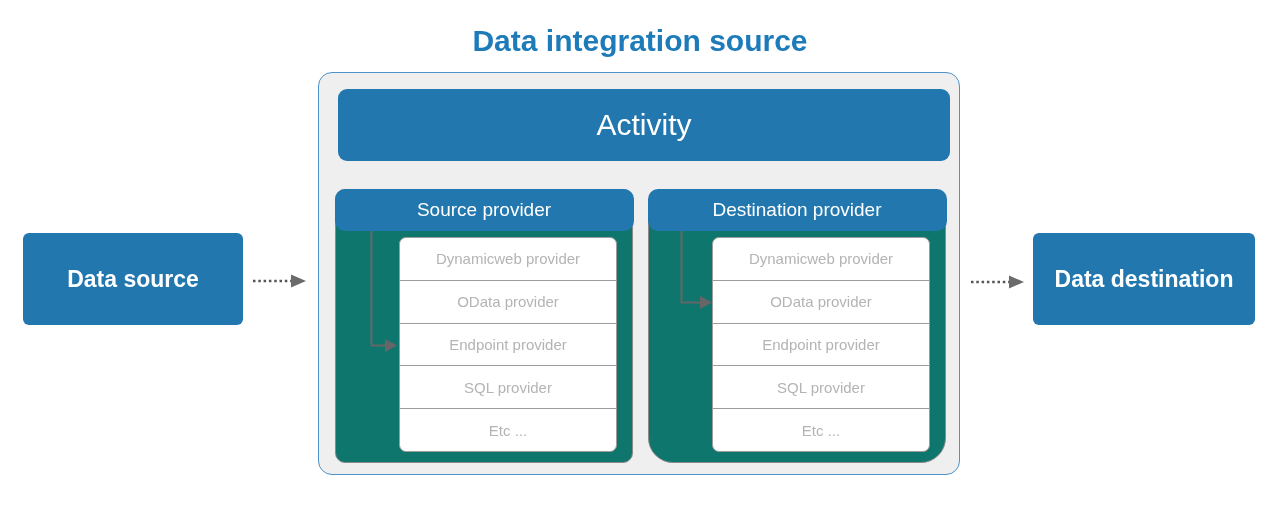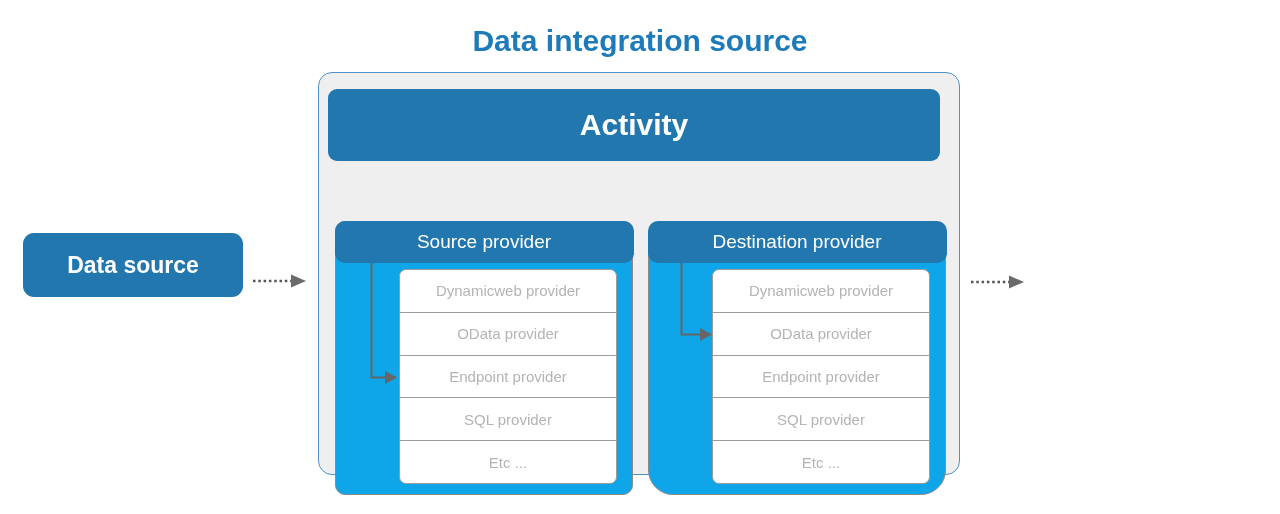--- a/index.html
+++ b/index.html
@@ -34,37 +34,36 @@
   .module {
     position: absolute;
     left: 318px; top: 72px;
     width: 642px; height: 403px;
     background: var(--container-fill);
     border: 1.5px solid var(--container-border);
     border-radius: 14px;
   }
   .activity-bar {
     position: absolute;
-    left: 9px; top: 16px;
+    left: 19px; top: 16px;
     width: 612px; height: 72px;
     background: var(--accent-blue);
     border-radius: 9px;
     color: #ffffff;
     font-size: 30px;
-    font-weight: bold;
+    font-weight: normal;
     display: flex; align-items: center; justify-content: center;
   }
   .panel {
     position: absolute;
     top: 116px;
     width: 298px; height: 274px;
-    background: #0ea5e9;
+    background: #0f766e;
     border: 1.5px solid var(--panel-border);
     border-radius: 10px;
-    margin-top: 32px;
   }
   .panel-source { left: 16px; }
   .panel-dest  { left: 329px; border-radius: 25px; }
   .panel-header {
     position: absolute;
     top: -1.5px; left: -1.5px; right: -1.5px;
     height: 42px;
     background: var(--accent-blue);
     border-radius: 10px;
     color: #ffffff;
@@ -92,23 +91,23 @@
   .provider-row:first-child { border-top: none; }
   .l-arrow {
     position: absolute;
     left: 0; top: 0;
     overflow: visible;
     pointer-events: none;
   }
   .flow-node {
     position: absolute;
     top: 233px;
-    height: 64px;
+    height: 92px;
     background: var(--accent-blue);
-    border-radius: 11px;
+    border-radius: 6px;
     color: #ffffff;
     font-size: 23px;
     font-weight: bold;
     display: flex; align-items: center; justify-content: center;
   }
   .node-source { left: 23px;  width: 220px; }
   .node-dest   { left: 1033px; width: 222px; }
   .flow-arrow { position: absolute; pointer-events: none; }
   .flow-arrow-left  { left: 251px; top: 271px; }
   .flow-arrow-right { left: 969px; top: 272px; }
@@ -159,14 +158,15 @@
   <div class="flow-node node-source">Data source</div>
   <svg class="flow-arrow flow-arrow-left" width="58" height="20" viewBox="0 0 58 20">
     <line x1="2" y1="10" x2="40" y2="10" stroke="#555555" stroke-width="2.5" stroke-dasharray="2.5 2.8"></line>
     <polygon points="40,3.5 55,10 40,16.5" fill="#6B6B6B"></polygon>
   </svg>
 
   <svg class="flow-arrow flow-arrow-right" width="58" height="20" viewBox="0 0 58 20">
     <line x1="2" y1="10" x2="40" y2="10" stroke="#555555" stroke-width="2.5" stroke-dasharray="2.5 2.8"></line>
     <polygon points="40,3.5 55,10 40,16.5" fill="#6B6B6B"></polygon>
   </svg>
+  <div class="flow-node node-dest">Data destination</div>
 
 </div>
 
 </body></html>

